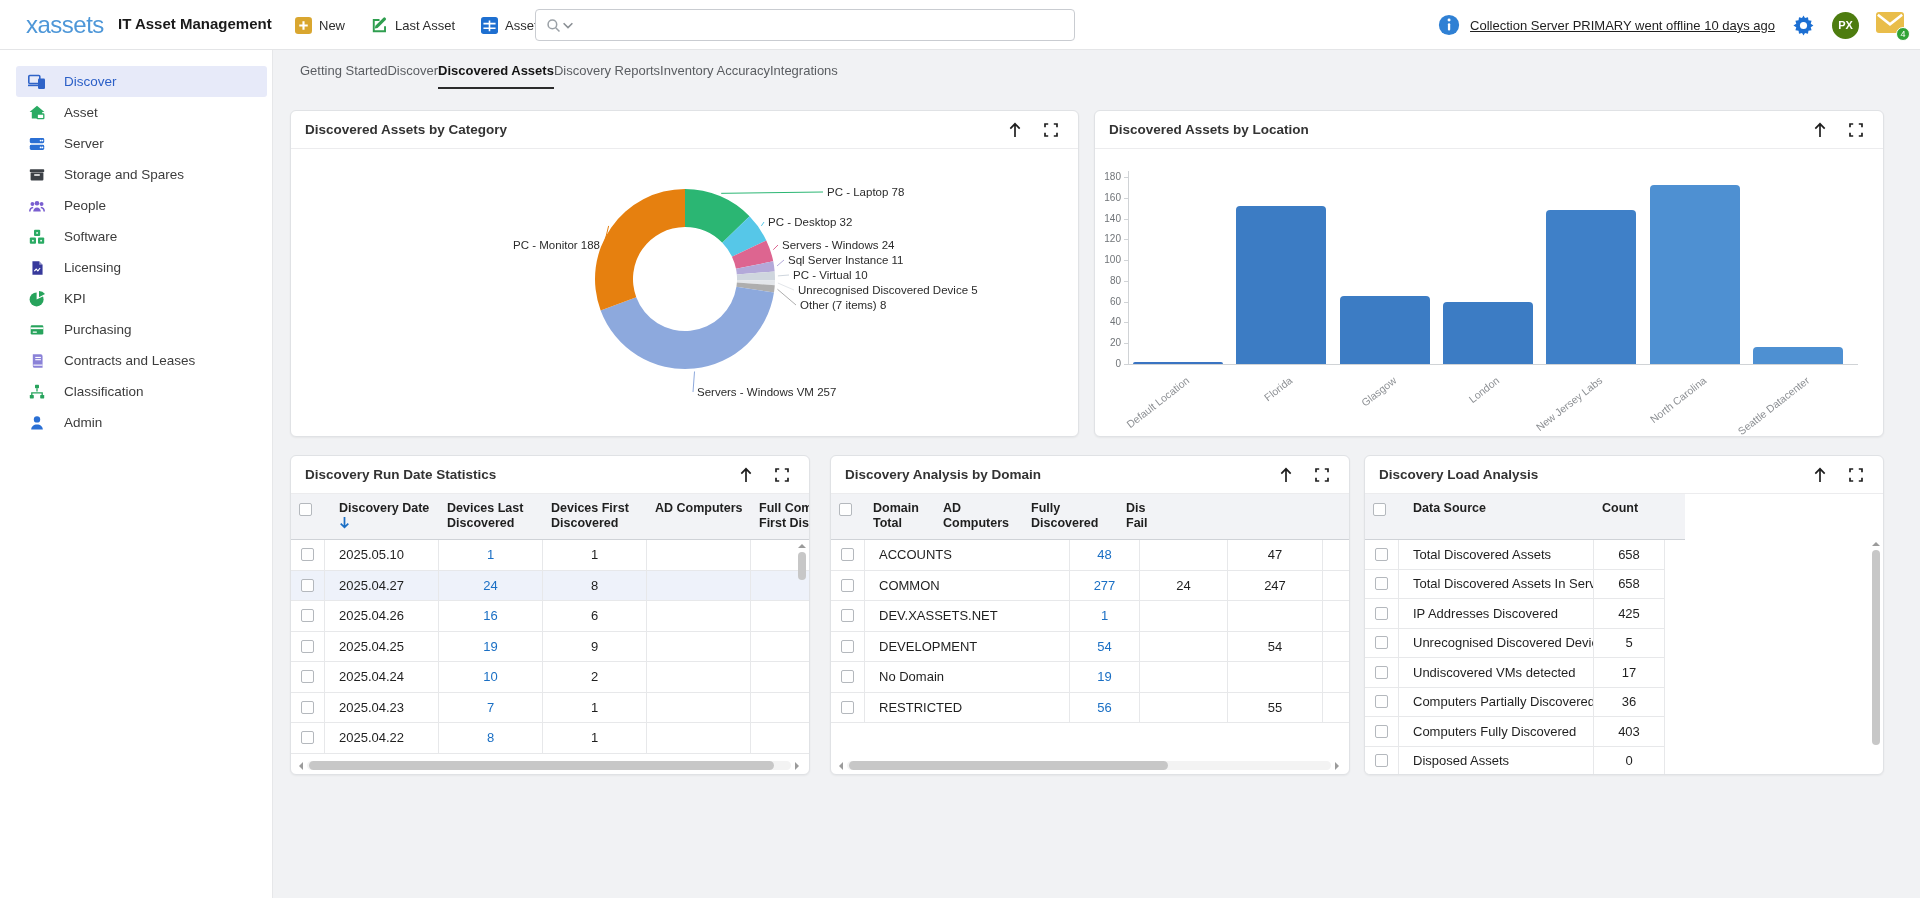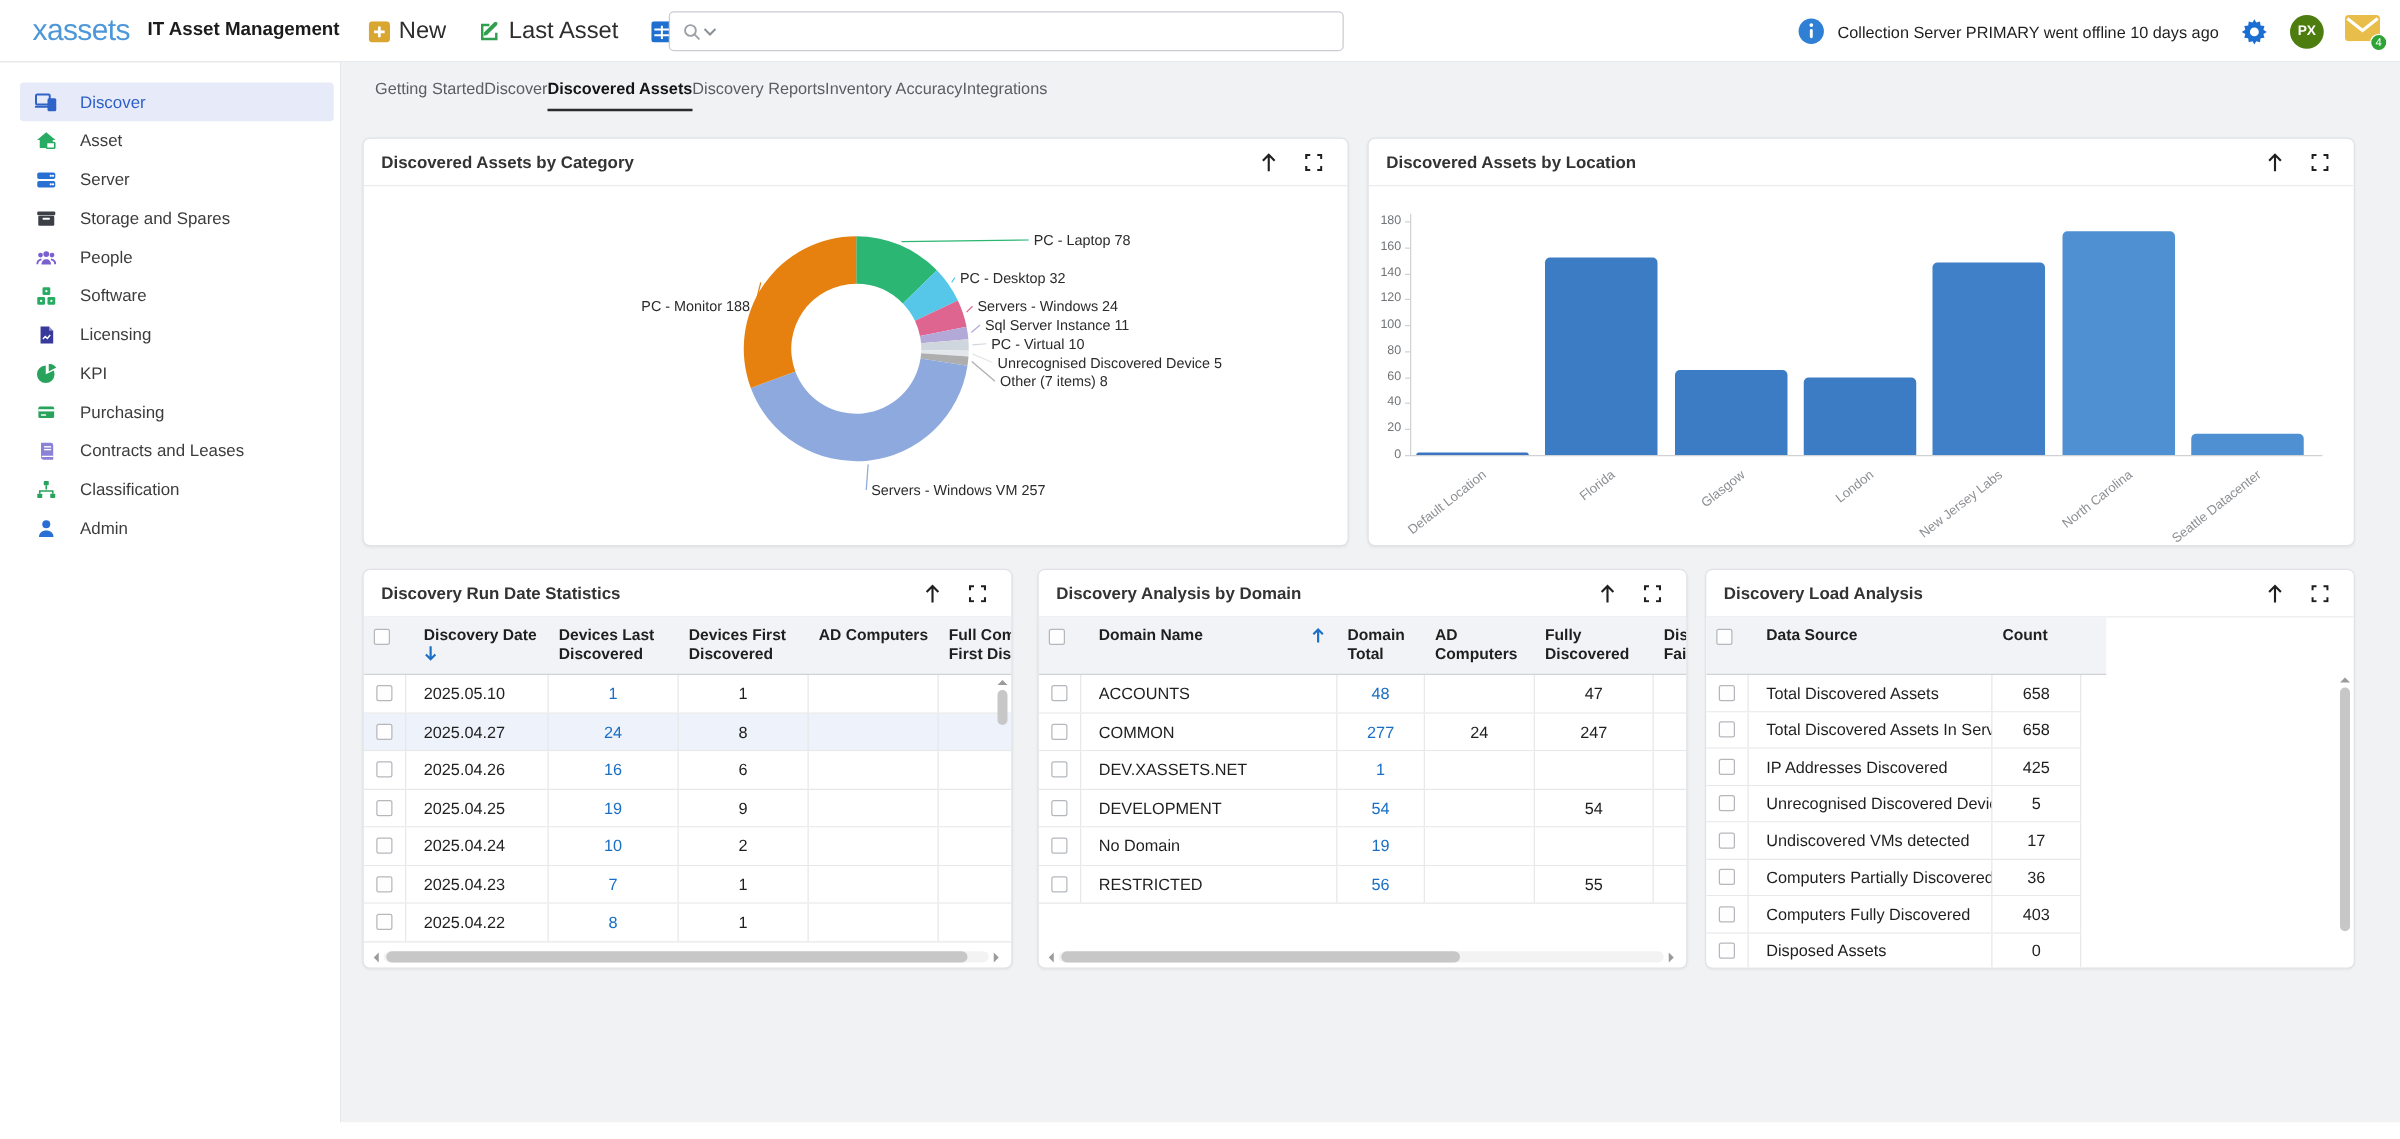--- a/index.html
+++ b/index.html
@@ -5,29 +5,29 @@
   * { box-sizing: border-box; margin:0; padding:0; }
   body { font-family:"Liberation Sans", sans-serif; background:#fff; }
   .app { position:relative; width:1920px; height:911px; overflow:hidden; background:#fff; }
 
   
   .topbar { position:absolute; left:0; top:0; width:1920px; height:50px; background:#fff;
             border-bottom:1px solid #e4e5e7; z-index:30; }
   .logo { position:absolute; left:26px; top:11px; font-size:24px; color:#4e97d8; letter-spacing:-0.5px; }
   .apptitle { position:absolute; left:118px; top:15px; font-size:15px; font-weight:bold; color:#1b1b1b; }
   .qa-group { position:absolute; left:295px; top:0; height:50px; display:flex; align-items:center; gap:26px; }
-  .qa { display:flex; align-items:center; gap:7px; font-size:19px; color:#2d2d2d; cursor:pointer; }
+  .qa { display:flex; align-items:center; gap:7px; font-size:13px; color:#2d2d2d; cursor:pointer; }
   .searchbox { position:absolute; left:535px; top:9px; width:540px; height:32px; border:1px solid #c9ccd1;
                border-radius:4px; background:#fff; display:flex; align-items:center; padding:0 10px; }
   .searchbox input { border:none; outline:none; flex:1; font-size:13.5px; color:#444; margin-left:8px;
                      font-family:"Liberation Sans",sans-serif; background:transparent; }
   .searchbox input::placeholder { color:#9aa0a6; }
   .rightbar { position:absolute; right:14px; top:0; height:50px; display:flex; align-items:center; gap:17px; }
   .notif { display:flex; align-items:center; gap:10px; }
-  .notif-text { font-size:13px; color:#1f1f1f; }
+  .notif-text { font-size:13px; color:#1f1f1f;text-decoration:underline; }
   .avatar { width:27px; height:27px; border-radius:50%; background:#4d7c0f; color:#fff; font-size:11px;
             font-weight:bold; display:flex; align-items:center; justify-content:center; }
   .mailwrap { position:relative; width:30px; height:26px; }
   .badge { position:absolute; right:-4px; bottom:-3px; width:14px; height:14px; border-radius:50%;
            background:#2fa336; color:#fff; font-size:9px; display:flex; align-items:center;
            justify-content:center; border:1px solid #fff; }
 
   
   .sidebar { position:absolute; left:0; top:50px; width:273px; height:861px; background:#fff;
              border-right:1px solid #e6e7e9; z-index:20; padding-top:16px; }
@@ -539,23 +539,20 @@
                 <path d="M1 4.2V1h3.2M9.8 1H13v3.2M13 9.8V13H9.8M4.2 13H1V9.8" fill="none" stroke="#1f1f1f" stroke-width="1.7"></path>
               </svg>
             </span>
         </div>
       </div>
       <div class="tbl" id="tblDomain">
           <div class="thead">
             <div class="th" style="width: 34px; padding: 9px 0px 0px 8px;">
               <div class="cb"></div>
             </div>
-            <div class="th" style="width: 205px; padding-left: 14px;">Domain Name<span style="position:absolute;right:10px;top:8px"><svg width="11" height="13" viewBox="0 0 10 12" style="vertical-align:-2px">
-                  <path d="M5 11V1.5M1.5 5 5 1.5 8.5 5" stroke="#1b6fc5" stroke-width="1.6" fill="none"></path>
-                </svg></span></div>
             <div class="th" style="width: 70px;">Domain<br>Total</div>
             <div class="th" style="width: 88px;">AD<br>Computers</div>
             <div class="th" style="width: 95px;">Fully<br>Discovered</div>
             <div class="th" style="width: 60px;">Dis<br>Fail</div>
           </div>
           <div class="tbody">
             <div class="tr">
               <div class="td cbcell" style="width: 34px;">
                 <div class="cb"></div>
               </div>

